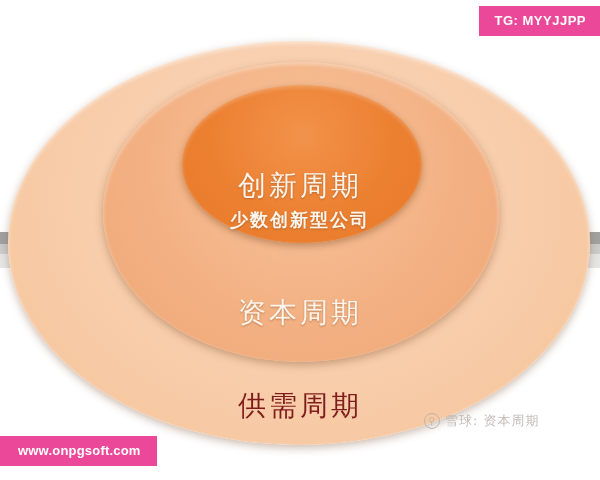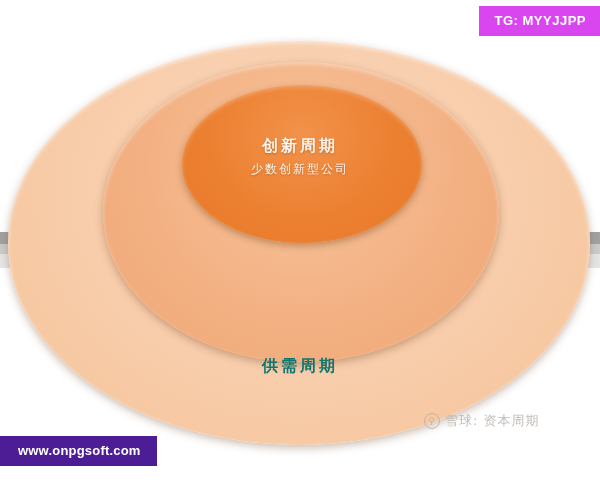--- a/index.html
+++ b/index.html
@@ -69,61 +69,62 @@
     position: absolute;
     width: 100%;
     text-align: center;
     color: #fdf4ec;
     line-height: 1.25;
     text-shadow: 0 1px 2px rgba(120, 70, 30, 0.45);
     pointer-events: none;
   }
   .ring-title {
     font-family: "DejaVu Serif", "Liberation Serif", serif;
-    font-size: 16px;
-    font-weight: 700;
+    font-size: 28px;
+    font-weight: 400;
     letter-spacing: 3px;
     white-space: nowrap;
+    margin-top: 32px;
   }
   .ring-sub {
     font-family: "DejaVu Serif", "Liberation Serif", serif;
-    font-size: 12px;
-    font-weight: 400;
+    font-size: 18px;
+    font-weight: 700;
     letter-spacing: 2px;
     margin-top: 6px;
     white-space: nowrap;
   }
 
   .text-inner  { left: 0; top: 136px; }
   .text-middle { left: 0; top: 263px; }
   .text-outer  { left: 0; top: 356px; }
 
   .text-outer .ring-title,
   .text-outer .ring-sub {
-    color: #0f766e;
+    color: #7f1d1d;
     text-shadow: none;
   }
 
   
   .wm-tag {
     position: absolute;
     right: 0;
     top: 6px;
-    background: #d946ef;
+    background: #ec4899;
     color: #ffffff;
     font-size: 13px;
     font-weight: 700;
     letter-spacing: 0.5px;
     padding: 7px 14px 8px 16px;
   }
   .wm-url {
     position: absolute;
     left: 0;
     bottom: 14px;
-    background: #4c1d95;
+    background: #ec4899;
     color: #ffffff;
     font-size: 13px;
     font-weight: 700;
     letter-spacing: 0.2px;
     padding: 7px 16px 8px 18px;
   }
   .wm-xueqiu {
     position: absolute;
     left: 424px;
     top: 412px;
@@ -160,20 +161,21 @@
   <div class="ellipse ellipse-outer"></div>
   <div class="ellipse ellipse-middle"></div>
   <div class="ellipse ellipse-inner"></div>
 
   <div class="ring-text text-inner">
     <div class="ring-title">创新周期</div>
     <div class="ring-sub">少数创新型公司</div>
   </div>
 
   <div class="ring-text text-middle">
+    <div class="ring-title">资本周期</div>
   </div>
 
   <div class="ring-text text-outer">
     <div class="ring-title">供需周期</div>
   </div>
 
   <div class="wm-tag">TG: MYYJJPP</div>
   <div class="wm-url">www.onpgsoft.com</div>
 
   <div class="wm-xueqiu">

